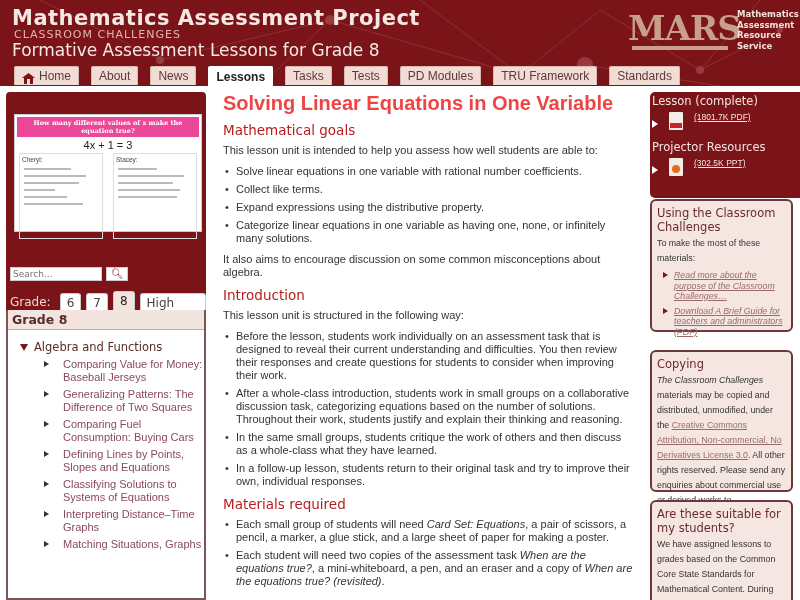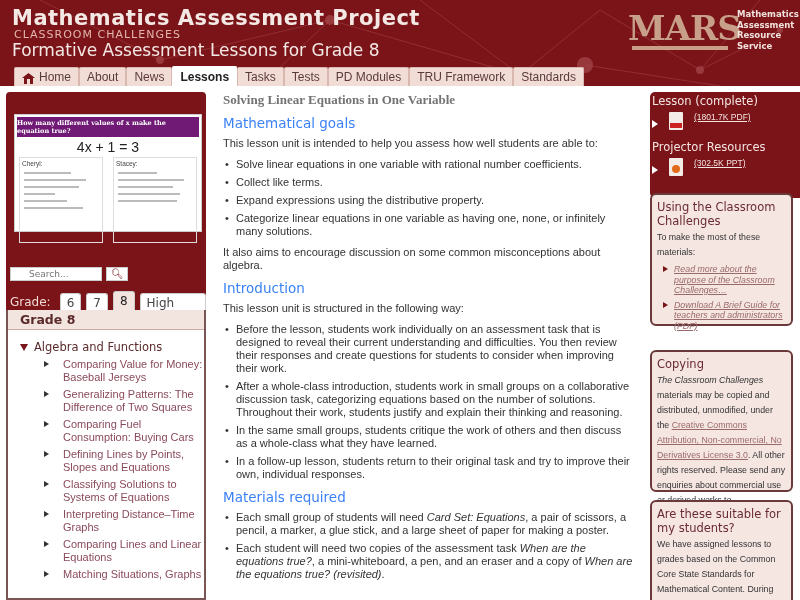--- a/index.html
+++ b/index.html
@@ -35,80 +35,80 @@
   }
   .mars-underline {
     position: absolute; left: 632px; top: 46px; width: 96px; height: 4px; background: #c8a08a;
   }
   .mars-text {
     position: absolute; left: 737px; top: 9px; font-size: 8.5px; font-weight: bold; color: #f0e2dc; line-height: 10.5px;
     font-family: "DejaVu Sans", sans-serif;
   }
 
   
-  .tabs { position: absolute; left: 14px; top: 66px; height: 20px; display: flex; gap: 0; align-items: center; }
+  .tabs { position: absolute; left: 14px; top: 66px; height: 20px; display: flex; gap: 12px; }
   .tab {
     height: 19px; padding: 0 7px; background: #f2dcd6; border: 1px solid #d9b8b0; border-bottom: none;
     font-size: 12px; color: #5a3a3a; line-height: 18px; display: flex; align-items: center; gap: 4px;
     border-radius: 2px 2px 0 0;
   }
   .tab.active { background: #ffffff; color: #222; font-weight: bold; height: 20px; border-color: #fff; }
   .home-icon { width: 13px; height: 11px; position: relative; display: inline-block; }
 
   
   .sidebar { position: absolute; left: 6px; top: 92px; width: 200px; height: 508px; }
   .side-box {
     position: absolute; left: 0; top: 0; width: 200px; height: 225px; background: #7a1418; border-radius: 4px;
   }
   .preview {
     position: absolute; left: 8px; top: 22px; width: 188px; height: 118px; background: #fff; border: 1px solid #ccc;
   }
   .preview-q {
-    background: #701a75; color: #fff; font-family: "DejaVu Serif", serif; font-size: 6.5px; font-weight: bold;
-    padding: 2px 0; margin: 2px;
-  }
-  .preview-eq { text-align: center; font-size: 14px; margin-top: 1px; color: #222; }
+    background: #ec4899; color: #fff; font-family: "DejaVu Serif", serif; font-size: 6.5px; font-weight: bold;
+    text-align: center; padding: 2px 0; margin: 2px;
+  }
+  .preview-eq { text-align: center; font-size: 11px; margin-top: 1px; color: #222; }
   .preview-cols { display: flex; gap: 10px; padding: 0 4px; margin-top: 2px; }
   .preview-col { flex: 1; height: 86px; border: 1px solid #ddd; font-size: 6.5px; padding: 2px; color: #444; }
   .scribble { height: 2px; background: #bbb; margin: 5px 2px; }
 
   .search-row { position: absolute; left: 4px; top: 175px; display: flex; gap: 4px; align-items: center; }
   .search-input {
-    width: 92px; height: 14px; border: 1px solid #ccc; font-size: 9px; color: #999; padding-left: 18px; background: #fff;
+    width: 92px; height: 14px; border: 1px solid #ccc; font-size: 9px; color: #999; padding-left: 2px; background: #fff;
     font-family: "DejaVu Sans", sans-serif;
   }
   .search-btn { width: 22px; height: 14px; background: #fff; border: 1px solid #ccc; font-size: 10px; color: #7a1418; text-align: center; line-height: 12px; }
 
   .grade-row { position: absolute; left: 4px; top: 199px; display: flex; gap: 5px; align-items: flex-end; font-family: "DejaVu Sans", sans-serif; }
   .grade-label { color: #f0d8d4; font-size: 12px; margin-right: 4px; line-height: 18px; }
   .grade-tab {
     height: 18px; padding: 0 6px; background: #fff; border: 1px solid #ccc; border-bottom: none; border-radius: 3px 3px 0 0;
     font-size: 12px; color: #444; line-height: 18px;
   }
   .grade-tab.active { background: #f2e4df; height: 20px; color: #222; }
 
   .grade-panel {
     position: absolute; left: 0; top: 218px; width: 200px; height: 290px; background: #fff; border: 2px solid #7a5555; border-top: none;
   }
   .grade-title {
     background: #f2e4df; height: 20px; font-family: "DejaVu Sans", sans-serif; font-weight: bold; color: #5a2a2a; font-size: 12.5px;
-    padding-left: 12px; line-height: 20px; border-bottom: 1px solid #c9a9a2;
+    padding-left: 4px; line-height: 20px; border-bottom: 1px solid #c9a9a2;
   }
   .tree { padding-top: 6px; font-family: "DejaVu Sans", sans-serif; }
   .tree-item { font-size: 11.5px; color: #5a2a2a; padding-left: 12px; height: 22px; line-height: 22px; display: flex; align-items: center; gap: 6px; }
   .tri-right { width: 0; height: 0; border-top: 4px solid transparent; border-bottom: 4px solid transparent; border-left: 7px solid #7a1418; display: inline-block; }
   .tri-down { width: 0; height: 0; border-left: 4px solid transparent; border-right: 4px solid transparent; border-top: 7px solid #7a1418; display: inline-block; }
   .lesson-list { padding-left: 36px; }
   .lesson-item { display: flex; gap: 14px; font-size: 11px; color: #8a4a5a; line-height: 13px; margin-bottom: 4px; font-family: "Liberation Sans", sans-serif; }
   .lesson-item .b { width: 0; height: 0; border-top: 3px solid transparent; border-bottom: 3px solid transparent; border-left: 5px solid #333; margin-top: 3px; flex-shrink: 0; }
 
   
   .main { position: absolute; left: 223px; top: 92px; width: 412px; }
-  .page-title { font-family: Liberation Serif, serif; font-size: 13px; font-weight: bold; color: #737373; margin-bottom: 7px; }
-  .h2 { font-family: "DejaVu Sans", sans-serif; font-size: 13.5px; color: #3b82f6; margin: 4px 0 6px; }
+  .page-title { font-family: Liberation Sans, sans-serif; font-size: 20px; font-weight: bold; color: #ef4444; margin-bottom: 7px; }
+  .h2 { font-family: "DejaVu Sans", sans-serif; font-size: 13.5px; color: #b91c1c; margin: 4px 0 6px; }
   .p { font-size: 11px; color: #333; line-height: 13px; margin-bottom: 8px; }
   ul.bul { list-style: none; margin-bottom: 8px; }
   ul.bul li { font-size: 11px; color: #333; line-height: 13px; padding-left: 13px; position: relative; margin-bottom: 5px; }
   ul.bul li::before { content: "•"; position: absolute; left: 2px; top: 0; }
 
   
   .rbox-dark {
     position: absolute; left: 650px; top: 92px; width: 171px; height: 106px; background: #7a1418; border-radius: 5px;
     padding: 2px; color: #f4e4e0; font-family: "DejaVu Sans", sans-serif;
   }
@@ -257,24 +257,20 @@
         <div class="lesson-item">
             <span class="b"></span>
             <span>Classifying Solutions to Systems of Equations</span>
           </div>
         <div class="lesson-item">
             <span class="b"></span>
             <span>Interpreting Distance–Time Graphs</span>
           </div>
         <div class="lesson-item">
             <span class="b"></span>
-            <span>Comparing Lines and Linear Equations</span>
-          </div>
-        <div class="lesson-item">
-            <span class="b"></span>
             <span>Matching Situations, Graphs</span>
           </div>
       </div>
     </div>
   </div>
 </div>
 
 <div class="main">
   <div class="page-title">Solving Linear Equations in One Variable</div>
   <div class="h2">Mathematical goals</div>
@@ -313,21 +309,21 @@
   <div class="h">Projector Resources</div>
   <div class="dl-row">
     <span class="arr"></span>
     <span class="file-icon">
         <span class="dot"></span>
       </span>
     <span class="dl-link">(302.5K PPT)</span>
   </div>
 </div>
 
-<div class="rbox-light" style="top:193px; height:133px;">
+<div class="rbox-light" style="top:199px; height:133px;">
   <div class="h">Using the Classroom Challenges</div>
   <div class="t">To make the most of these materials:</div>
   <ul class="rlist">
     <li>
         <span class="b"></span>
         <a>Read more about the purpose of the Classroom Challenges…</a>
       </li>
     <li>
         <span class="b"></span>
         <a><span>Download </span><span>A Brief Guide for teachers and administrators</span><span> (PDF)</span></a>

